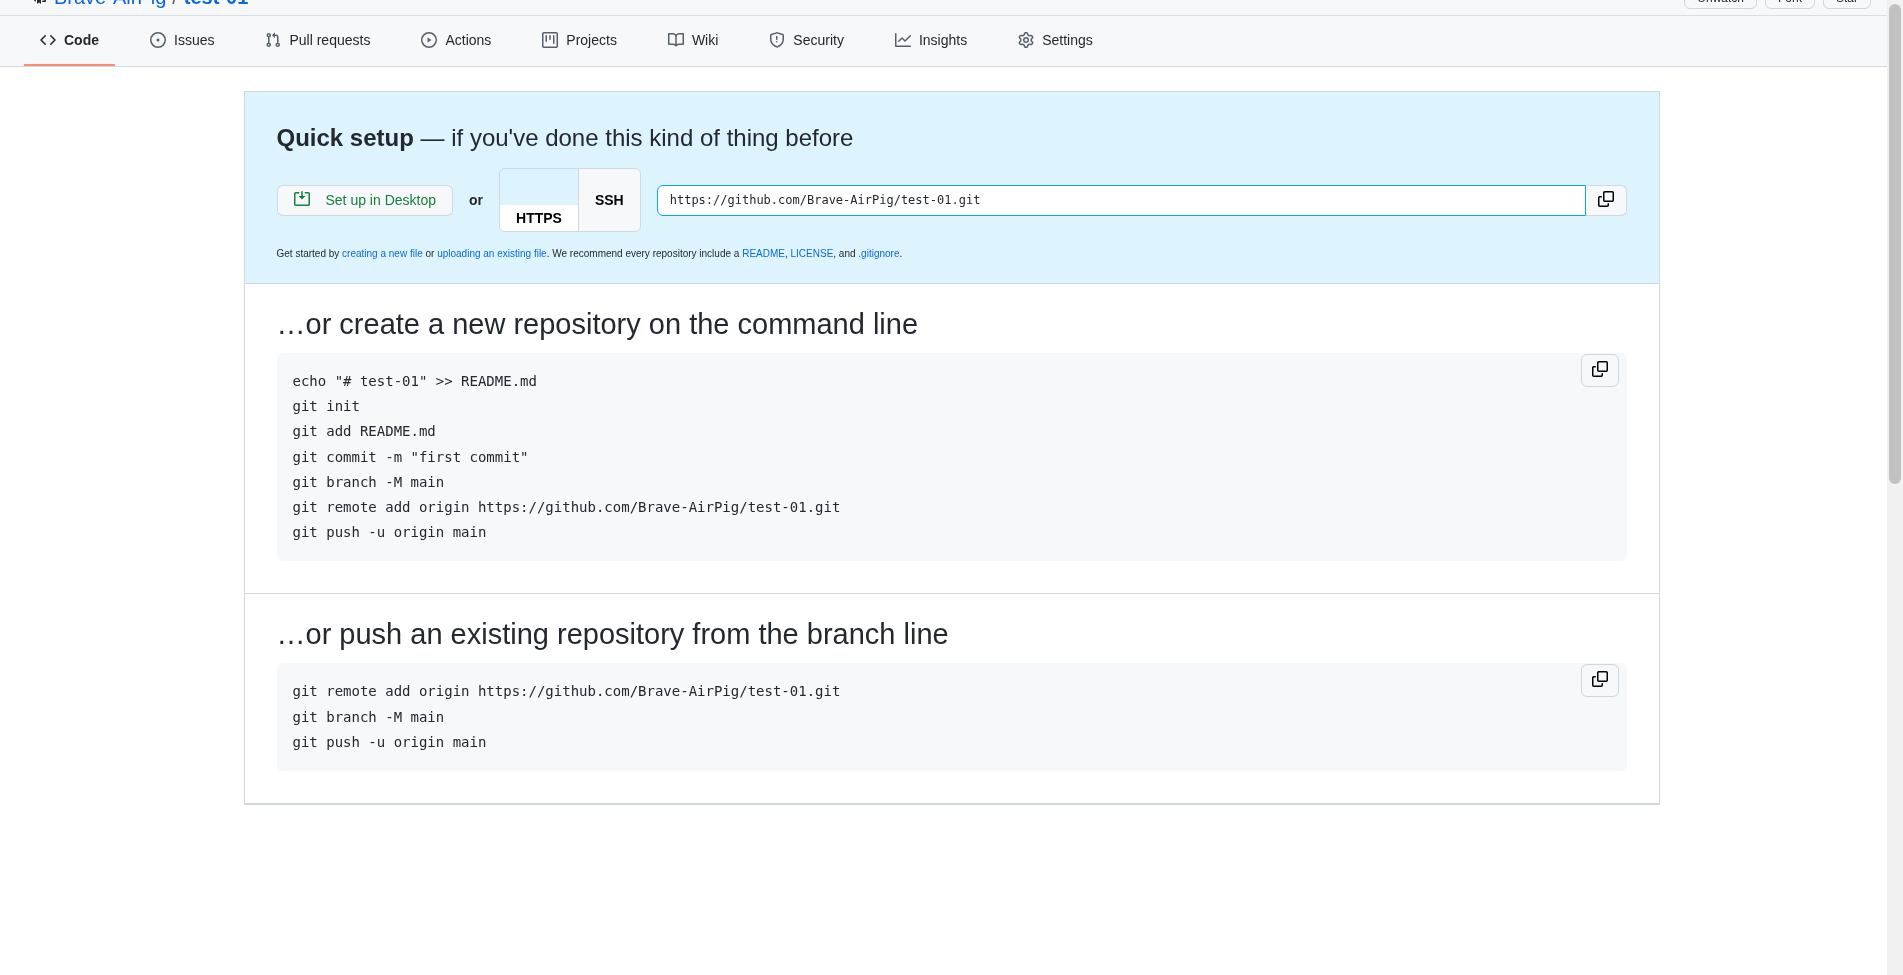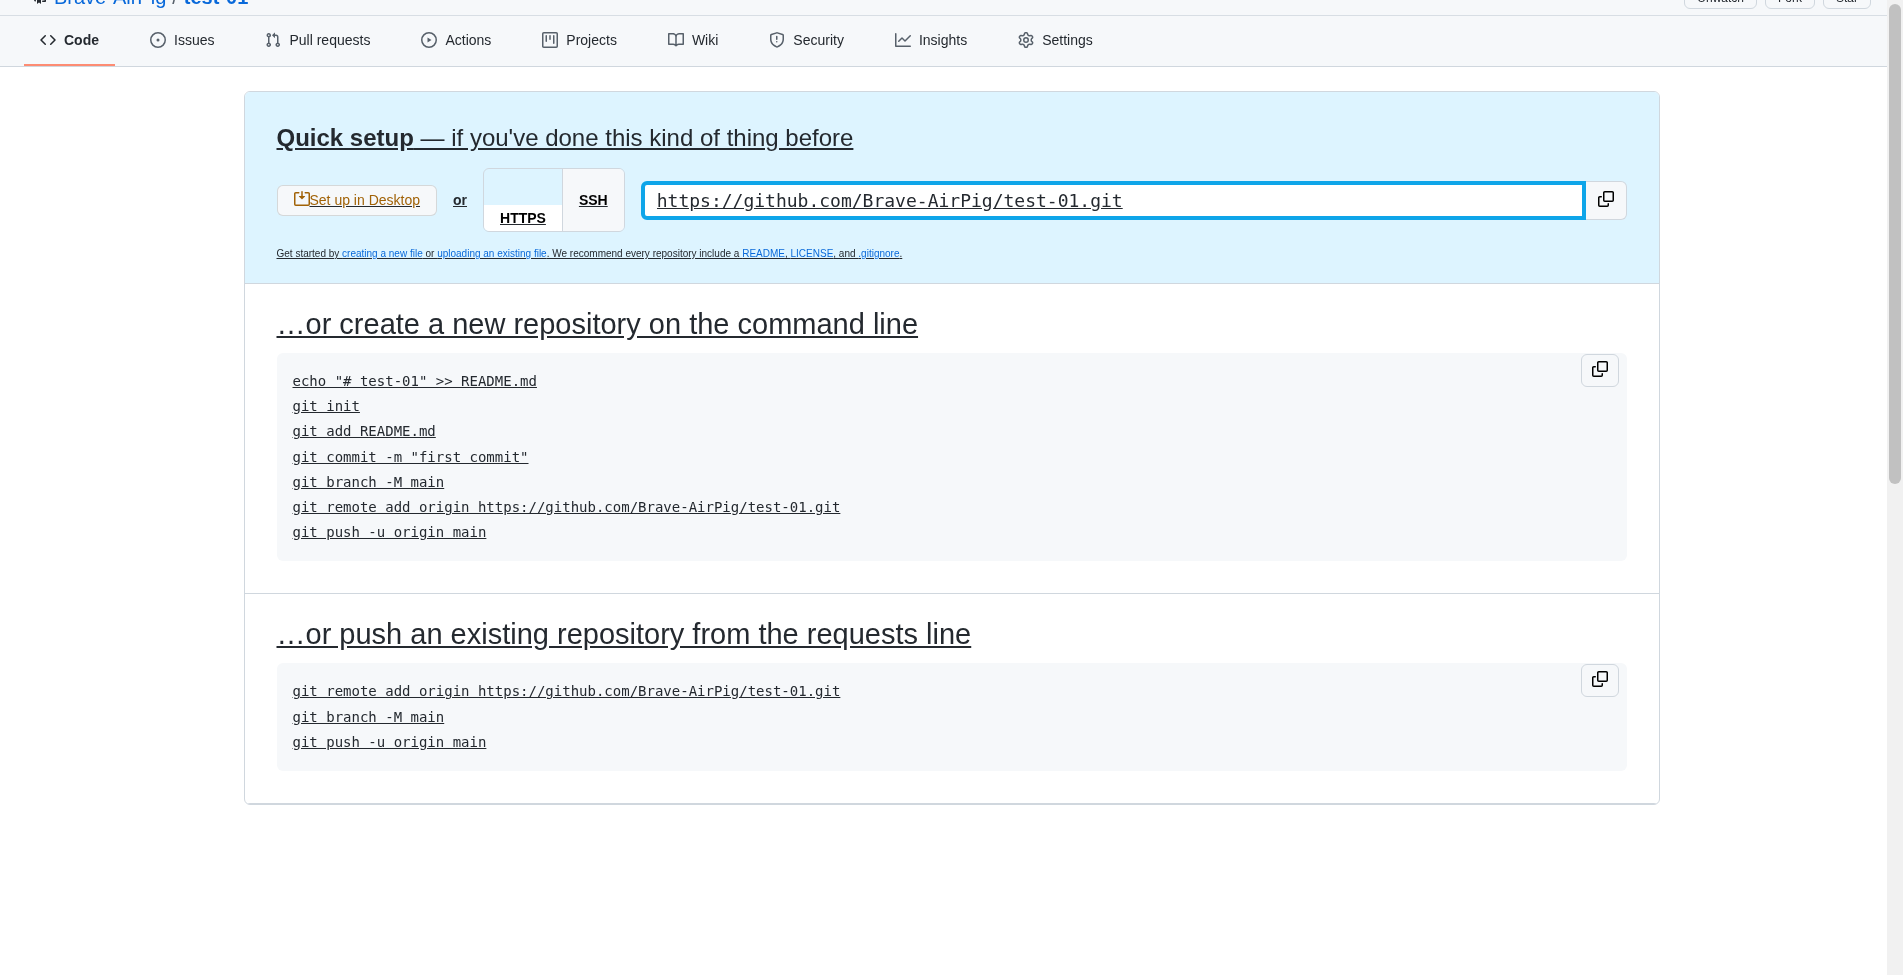--- a/index.html
+++ b/index.html
@@ -69,46 +69,45 @@
   cursor: pointer;
 }
 .tab.selected { border-bottom-color: #fd8c73; font-weight: 600; }
 .tab .icon { color: #57606a; display: inline-flex; }
 .tab.selected .icon { color: #24292f; }
 
 
 .container { max-width: 1480px; margin: 0 auto; padding: 0 32px; }
 .panel {
   border: 1px solid #d0d7de;
-  border-radius: 6px;
+  border-radius: 0;
   margin-top: 24px;
   overflow: hidden;
-  text-decoration: underline;
 }
 .quick-setup {
   background: #ddf4ff;
   padding: 32px 32px 24px;
   border-bottom: 1px solid #d0d7de;
 }
 .quick-setup h2 { font-size: 24px; font-weight: 400; margin-bottom: 16px; }
 .quick-setup h2 strong { font-weight: 600; }
 
 .clone-row { display: flex; align-items: center; gap: 16px; margin-bottom: 16px; }
 .btn {
   border: 1px solid rgba(27,31,36,.15);
   background: #f6f8fa;
   border-radius: 6px;
   padding: 5px 16px;
   font-size: 14px;
   font-weight: 500;
-  color: #a16207;
+  color: #15803d;
   cursor: pointer;
   display: inline-flex;
   align-items: center;
-  gap: 0;
+  gap: 16px;
 }
 .seg-group {
   display: inline-flex;
   border: 1px solid #d0d7de;
   border-radius: 6px;
   overflow: hidden;
 }
 .seg {
   padding: 5px 16px;
   font-size: 14px;
@@ -117,24 +116,24 @@
   cursor: pointer;
   border: 0;
 }
 .seg + .seg { border-left: 1px solid #d0d7de; }
 .seg.active { background: #ffffff; margin-top: 36px; }
 .or-text { font-size: 14px; color: #24292f; font-weight: 600; }
 
 .url-group { display: flex; flex: 1; }
 .url-input {
   flex: 1;
-  border: 4px solid #0ea5e9;
+  border: 1px solid #0ea5e9;
   border-radius: 6px 0 0 6px;
   padding: 5px 12px;
-  font-size: 18px;
+  font-size: 12px;
   font-family: ui-monospace, SFMono-Regular, Consolas, monospace;
   color: #24292f;
   background: #ffffff;
 }
 .copy-btn-attached {
   border: 1px solid #d0d7de;
   border-left: 0;
   border-radius: 0 6px 6px 0;
   background: #f6f8fa;
   padding: 5px 12px;
@@ -340,21 +339,21 @@
       <div class="code-block">echo "# test-01" &gt;&gt; README.md
 git init
 git add README.md
 git commit -m "first commit"
 git branch -M main
 git remote add origin https://github.com/Brave-AirPig/test-01.git
 git push -u origin main</div>
     </div>
 
     <div class="section">
-      <h3>…or push an existing repository from the requests line</h3>
+      <h3>…or push an existing repository from the branch line</h3>
       <button class="float-copy">
         <span><svg width="16" height="16" viewBox="0 0 16 16">
               <path fill-rule="evenodd" d="M0 6.75C0 5.784.784 5 1.75 5h1.5a.75.75 0 010 1.5h-1.5a.25.25 0 00-.25.25v7.5c0 .138.112.25.25.25h7.5a.25.25 0 00.25-.25v-1.5a.75.75 0 011.5 0v1.5A1.75 1.75 0 019.25 16h-7.5A1.75 1.75 0 010 14.25v-7.5z"></path>
               <path fill-rule="evenodd" d="M5 1.75C5 .784 5.784 0 6.75 0h7.5C15.216 0 16 .784 16 1.75v7.5A1.75 1.75 0 0114.25 11h-7.5A1.75 1.75 0 015 9.25v-7.5zm1.75-.25a.25.25 0 00-.25.25v7.5c0 .138.112.25.25.25h7.5a.25.25 0 00.25-.25v-7.5a.25.25 0 00-.25-.25h-7.5z"></path>
             </svg></span>
       </button>
       <div class="code-block">git remote add origin https://github.com/Brave-AirPig/test-01.git
 git branch -M main
 git push -u origin main</div>
     </div>

